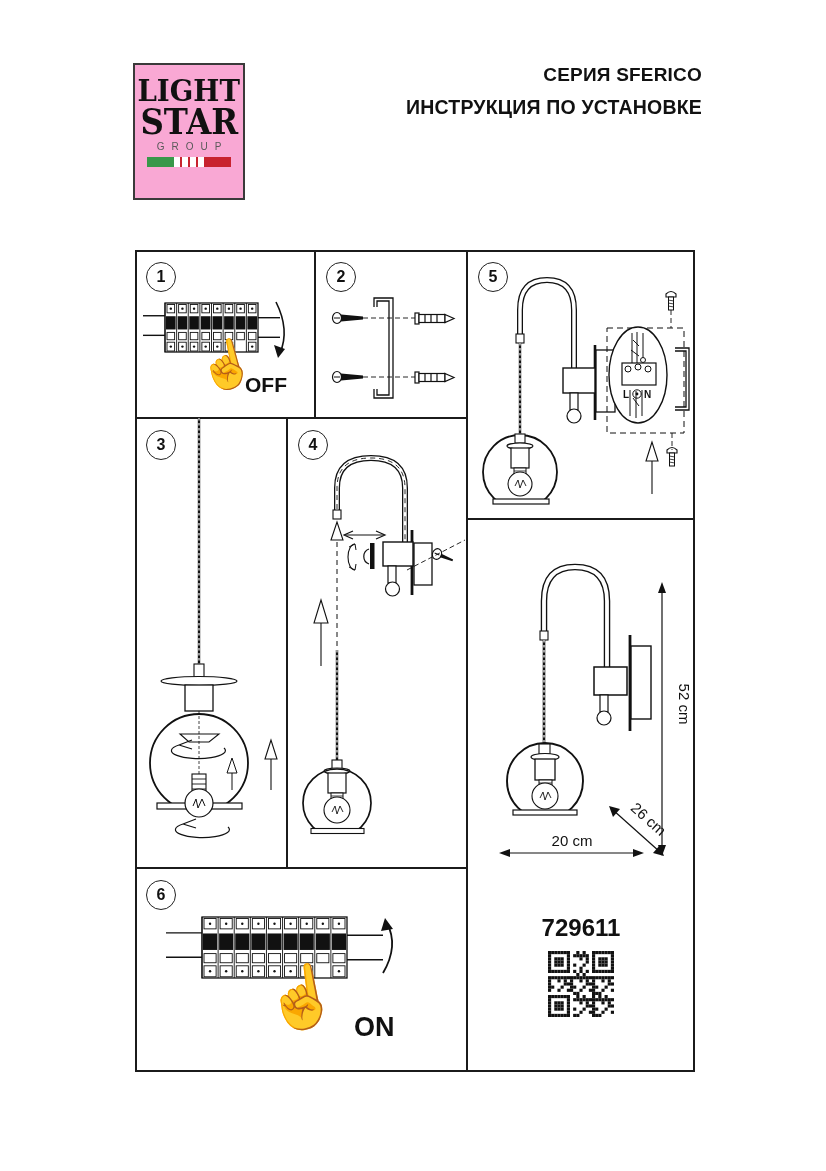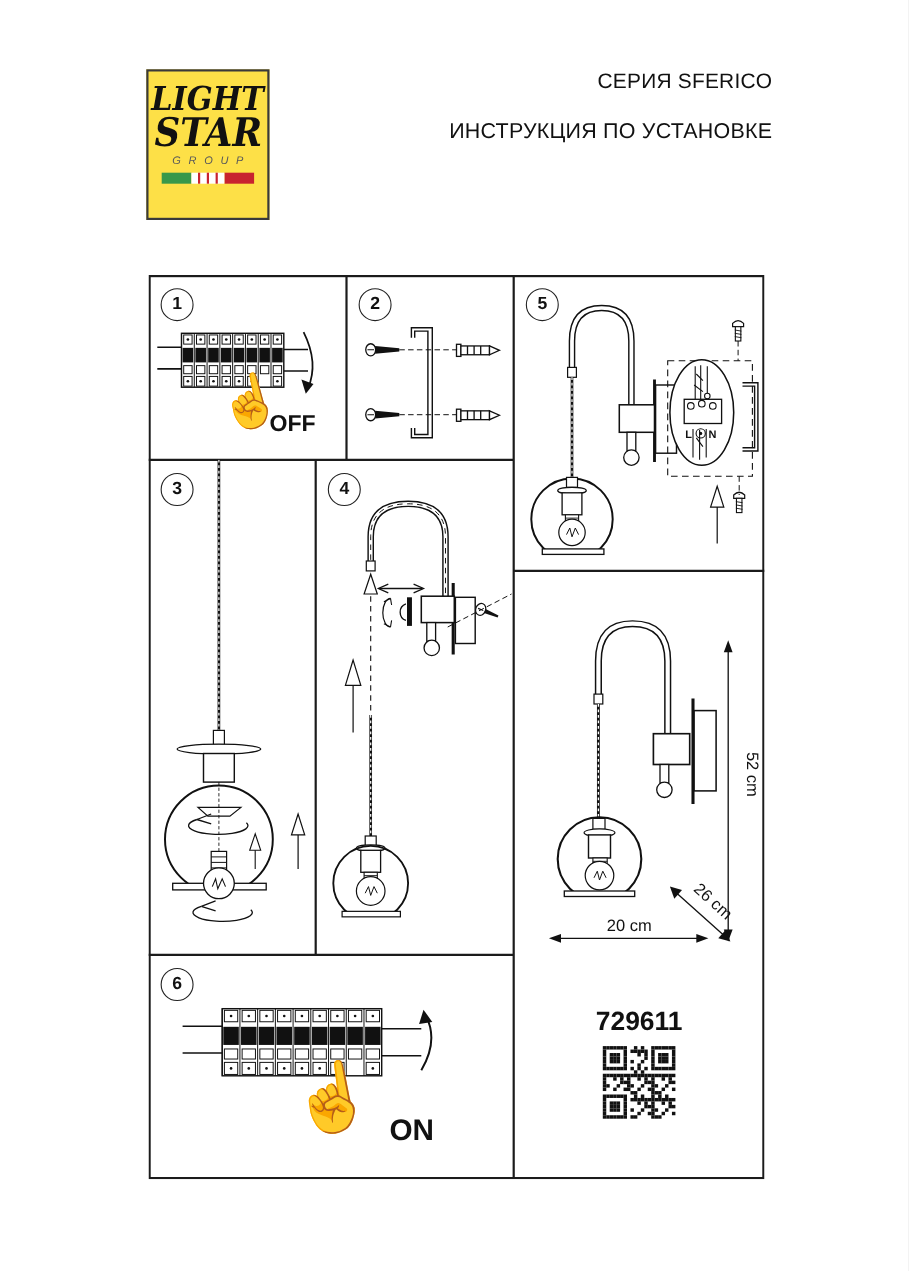--- a/index.html
+++ b/index.html
@@ -1,38 +1,38 @@
 <!DOCTYPE html>
 <html><head>
 <meta charset="utf-8">
 <style>
   html,body{margin:0;padding:0;background:#e9e9e9;}
   .page{position:relative;width:826px;height:1171px;background:#ffffff;overflow:hidden;
         font-family:"Liberation Sans",sans-serif;color:#111;}
   
   .logo-box{position:absolute;left:133px;top:63px;width:112px;height:137px;
-            border:2px solid #3a3a3a;box-sizing:border-box;background:#fde047;
-            display:flex;flex-direction:column;align-items:center;font-style:italic;}
+            border:2px solid #3a3a3a;box-sizing:border-box;background:#f9a8d4;
+            display:flex;flex-direction:column;align-items:center;}
   .logo-light{margin-top:12px;font-family:"DejaVu Serif",serif;font-weight:bold;
               font-size:30px;line-height:28px;letter-spacing:0px;transform:scaleX(.92);}
   .logo-star{font-family:"DejaVu Serif",serif;font-weight:bold;font-size:36px;
              line-height:33px;transform:scaleX(.90);}
   .logo-group{margin-top:3px;font-size:10px;letter-spacing:7px;color:#5a5a5a;
               text-indent:7px;}
   .logo-flag{margin-top:5px;width:84px;height:10px;display:flex;}
   .flag-green{width:27px;background:#38984a;}
   .flag-mid{width:30px;background:#fff;position:relative;}
   .flag-mid i{position:absolute;top:0;width:2px;height:10px;background:#c8232f;}
   .flag-mid i:nth-child(1){left:6px;}
   .flag-mid i:nth-child(2){left:14px;}
   .flag-mid i:nth-child(3){left:22px;}
   .flag-red{width:27px;background:#c8232f;}
-  .title-block{position:absolute;right:124px;top:60px;text-align:right;font-weight:normal;}
+  .title-block{position:absolute;right:124px;top:60px;text-align:right;font-weight:bold;}
   .title-line{font-size:19px;line-height:30px;letter-spacing:0.2px;}
-  .instr-block{margin-top:16px;}
+  .instr-block{margin-top:4px;}
   .instr-line{font-size:19.5px;line-height:26px;letter-spacing:0.2px;}
   
   .grid-lines{position:absolute;left:135px;top:250px;}
   .panel{position:absolute;}
   .step-circle{position:absolute;left:11px;top:12px;width:30px;height:30px;
                border:1.8px solid #222;border-radius:50%;box-sizing:border-box;
                display:flex;align-items:center;justify-content:center;
                font-size:16px;font-weight:bold;background:#fff;}
   svg{display:block;}
   svg text{font-family:"Liberation Sans",sans-serif;fill:#111;}

